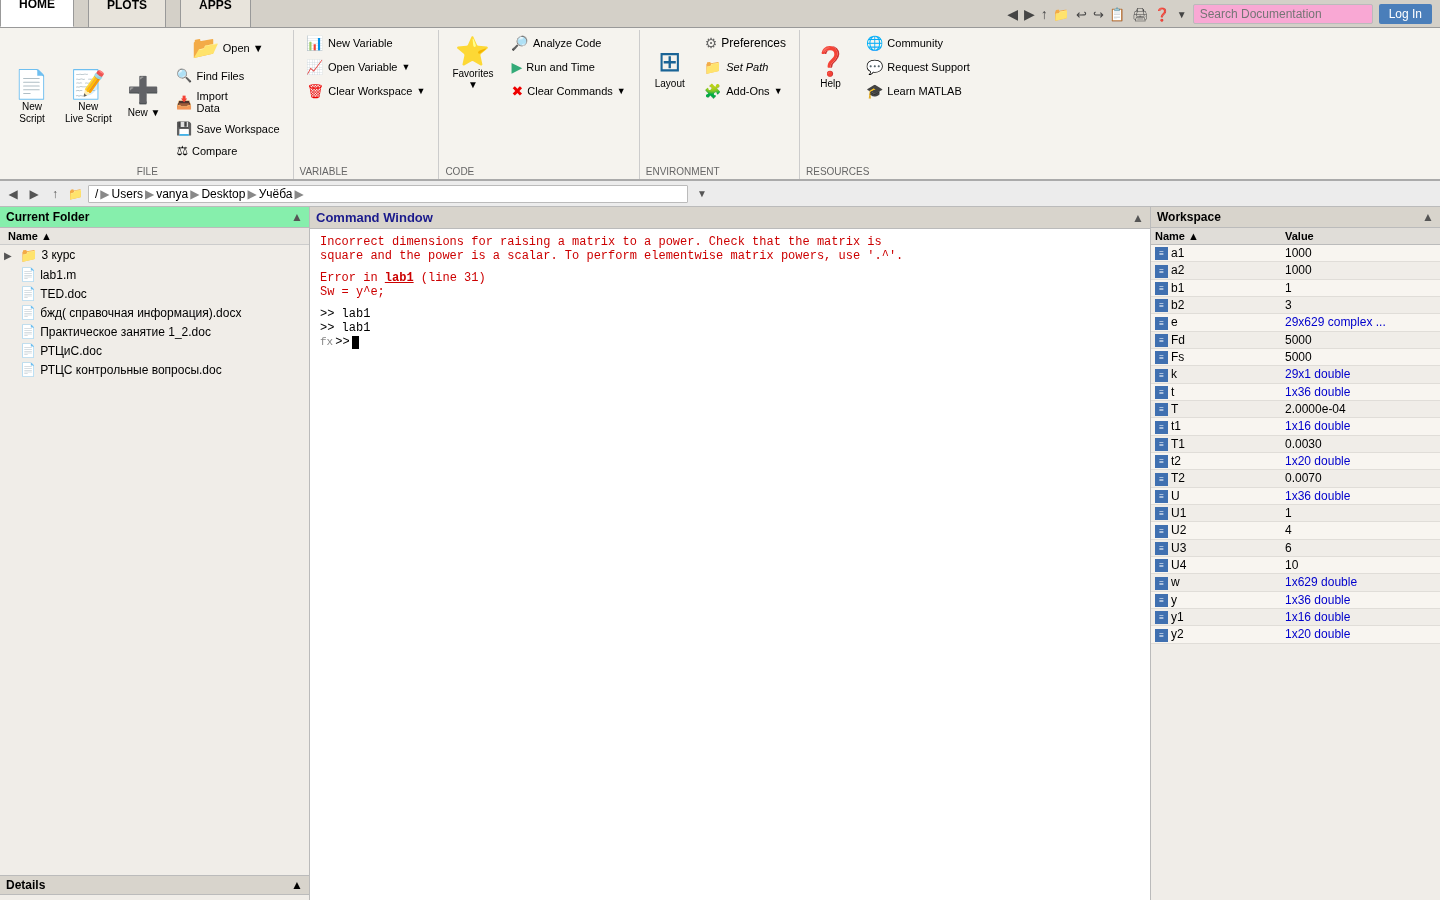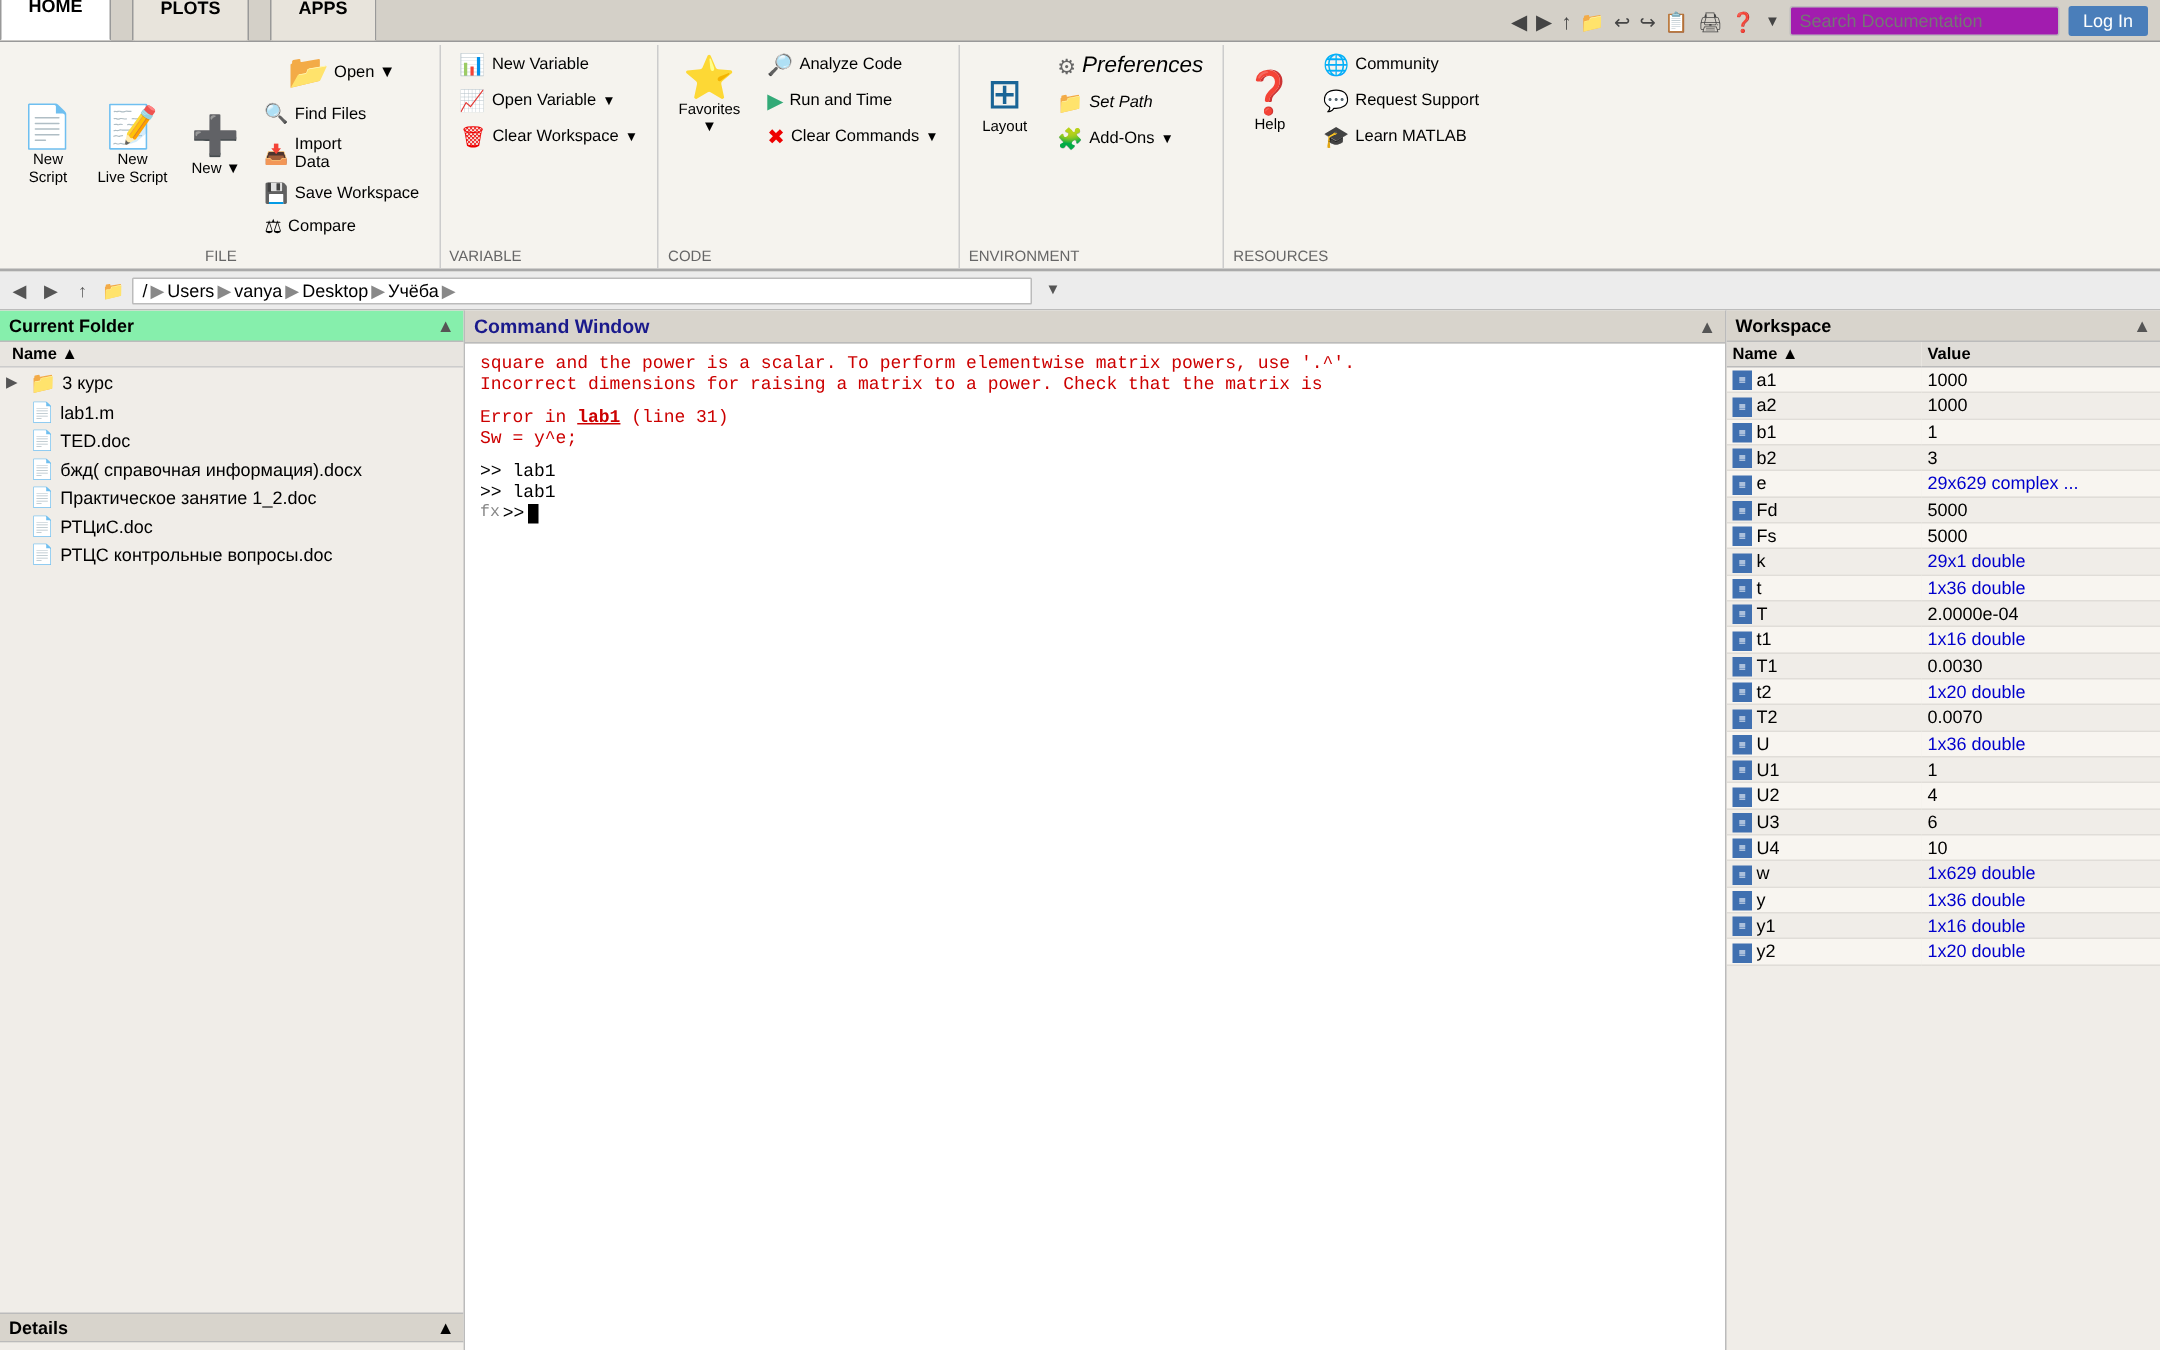--- a/index.html
+++ b/index.html
@@ -5,21 +5,21 @@
     * { box-sizing: border-box; margin: 0; padding: 0; }
     body { font-family: 'Segoe UI', Arial, sans-serif; font-size: 12px; background: #d4d0c8; width: 1440px; height: 900px; overflow: hidden; }
     .top-tab { padding: 15px 18px; border: 1px solid #999; border-bottom: none; background: #e8e4dc; font-size: 12px; font-weight: 600; cursor: pointer; margin-right: 14px; border-radius: 3px 3px 0 0; }
     .top-tab.active { background: #fff; border-bottom: 1px solid #fff; color: #000; }
     .ribbon-btn { display: flex; flex-direction: column; align-items: center; justify-content: center; padding: 2px 6px; cursor: pointer; border: 1px solid transparent; border-radius: 2px; min-width: 44px; }
     .ribbon-btn .icon { width: 32px; height: 32px; display: flex; align-items: center; justify-content: center; font-size: 22px; }
     .ribbon-btn .btn-label { font-size: 10px; text-align: center; line-height: 1.2; white-space: nowrap; }
     .ribbon-btn-small { display: flex; align-items: center; gap: 4px; padding: 2px 6px; cursor: pointer; border: 1px solid transparent; border-radius: 2px; white-space: nowrap; font-size: 11px; }
     .tree-item { display: flex; align-items: center; padding: 2px 4px 2px 8px; cursor: pointer; font-size: 12px; gap: 4px; }
     @keyframes blink { 50% { opacity: 0; } }
-    .search-box { border: 1px solid #bbb; background: #a21caf; padding: 2px 6px; font-size: 12px; width: 180px; border-radius: 2px; }
+    .search-box { border: 1px solid #bbb; background: #f9a8d4; padding: 2px 6px; font-size: 12px; width: 180px; border-radius: 2px; }
     .login-btn { background: #4a7eba; color: #fff; border: none; padding: 3px 10px; font-size: 12px; cursor: pointer; border-radius: 2px; }
   </style>
 </head>
 <body>
 
 <div style="position:relative; width:1440px; height:900px; overflow:hidden;">
 
   <div style="display:flex; background:#d4d0c8; border-bottom:1px solid #999; height:28px; align-items:flex-end; justify-content:space-between;">
     <div style="display:flex; align-items:flex-end;">
       <div class="top-tab active">HOME</div>
@@ -139,21 +139,21 @@
     <div style="display:flex; flex-direction:column; border-right:1px solid #ccc; padding:2px 6px 18px 6px; position:relative; align-items:flex-start;">
       <div style="display:flex; gap:4px;">
 
         <div class="ribbon-btn" style="min-width:48px;">
           <div style="font-size:28px; color:#1a6496;">⊞</div>
           <div style="font-size:10px; text-align:center;">Layout</div>
         </div>
         <div style="display:flex; flex-direction:column; gap:2px;">
           <div class="ribbon-btn-small">
             <div style="font-size:14px; color:#666;">⚙</div>
-            <span style="font-size:15px;font-style:italic;">Preferences</span>
+            <span style="font-size:12px;">Preferences</span>
           </div>
           <div class="ribbon-btn-small">
             <div style="font-size:14px; color:#3a7;">📁</div>
             <span style="font-size:11px;font-style:italic;">Set Path</span>
           </div>
           <div class="ribbon-btn-small">
             <div style="font-size:14px; color:#9b59b6;">🧩</div>
             <span style="font-size:11px;">Add-Ons</span>
             <span style="font-size:9px;">▼</span>
           </div>
@@ -264,22 +264,22 @@
     </div>
 
     <div style="flex:1; display:flex; flex-direction:column; background:#fff; min-width:0;">
       <div style="background:#d8d4cc; border-bottom:1px solid #bbb; padding:3px 6px; font-weight:600; font-size:13px; display:flex; align-items:center; justify-content:space-between;">
         <span style="color:#1a1a8c;">Command Window</span>
         <span style="cursor:pointer; font-size:12px; color:#555;">▲</span>
       </div>
 
 
       <div style="flex:1; overflow-y:auto; padding:6px 10px; font-family:'Courier New', monospace; font-size:12px;">
+        <div style="color:#cc0000;">Incorrect dimensions for raising a matrix to a power. Check that the matrix is</div>
         <div style="color:#cc0000;">square and the power is a scalar. To perform elementwise matrix powers, use '.^'.</div>
-        <div style="color:#cc0000;">Incorrect dimensions for raising a matrix to a power. Check that the matrix is</div>
         <div style="height:8px;"></div>
         <div style="color:#cc0000;">Error in <span style="text-decoration:underline; font-weight:bold;">lab1</span> (line 31)</div>
         <div style="color:#cc0000;">Sw = y^e;</div>
         <div style="height:8px;"></div>
         <div>&gt;&gt; lab1</div>
         <div>&gt;&gt; lab1</div>
         <div style="display:flex; align-items:center; gap:2px;">
           <span style="color:#888; font-size:11px;">fx</span>
           <span>&gt;&gt;</span>
           <span style="display:inline-block; width:7px; height:13px; background:#000;"></span>

